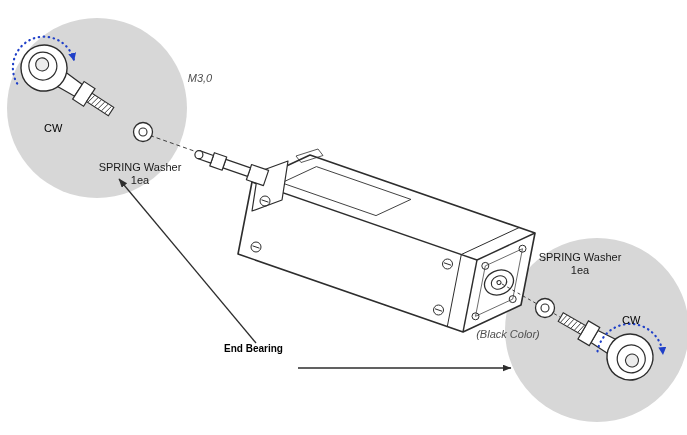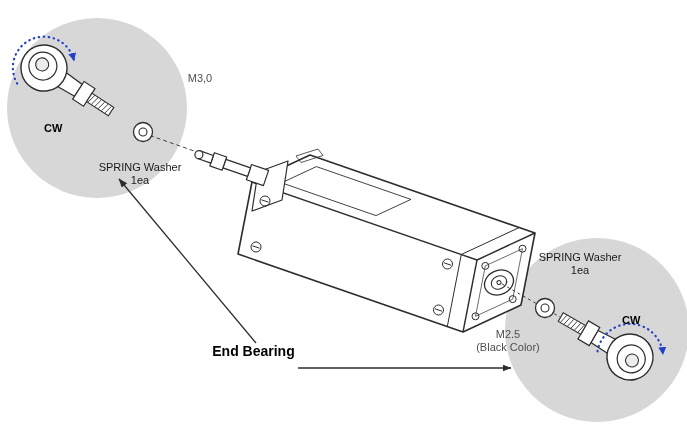--- a/index.html
+++ b/index.html
@@ -7,23 +7,23 @@
   body {
     width:687px; height:435px;
     font-family:"Liberation Sans", sans-serif;
     position:relative;
   }
   .canvas { position:relative; width:687px; height:435px; background:#fff; overflow:hidden; }
   .canvas > svg { position:absolute; left:0; top:0; }
   .label { position:absolute; line-height:1.22; font-size:11px; color:#1a1a1a; }
   .label .blk { display:block; }
   .center { text-align:center; }
-  .muted { color:#4f4f4f; }
-  .bold  { font-weight:bold; color:#000; }
-  .part-label { font-size:14px; font-weight:bold; color:#000; line-height:1.35; }
+  .muted { color:#4f4f4f;font-style:italic; }
+  .bold  { font-weight:normal; color:#000; }
+  .part-label { font-size:10px; font-weight:bold; color:#000; line-height:1.35; }
 </style>
 </head>
 <body>
 
 <div class="canvas">
 
   <svg width="687" height="435" viewBox="0 0 687 435">
     <defs>
       <marker id="arrow-dark" markerWidth="10" markerHeight="8" refX="8.5" refY="3.5" orient="auto" markerUnits="userSpaceOnUse">
         <path d="M0,0 L9,3.5 L0,7 Z" fill="#2d2d2d"></path>
@@ -131,21 +131,20 @@
     <span class="blk">SPRING Washer</span>
     <span class="blk">1ea</span>
   </div>
 
   <div class="label center" style="left:524px; top:251px; width:112px;">
     <span class="blk">SPRING Washer</span>
     <span class="blk">1ea</span>
   </div>
 
   <div class="label center muted" style="left:456px; top:328px; width:104px;">
-    <span class="blk">M2.5</span>
     <span class="blk">(Black Color)</span>
   </div>
 
   <div class="label bold" style="left:622px; top:314px;">CW</div>
 
   <div class="label center part-label" style="left:196px; top:342px; width:115px;">
     <span class="blk">End Bearing</span>
   </div>
 
 </div>

